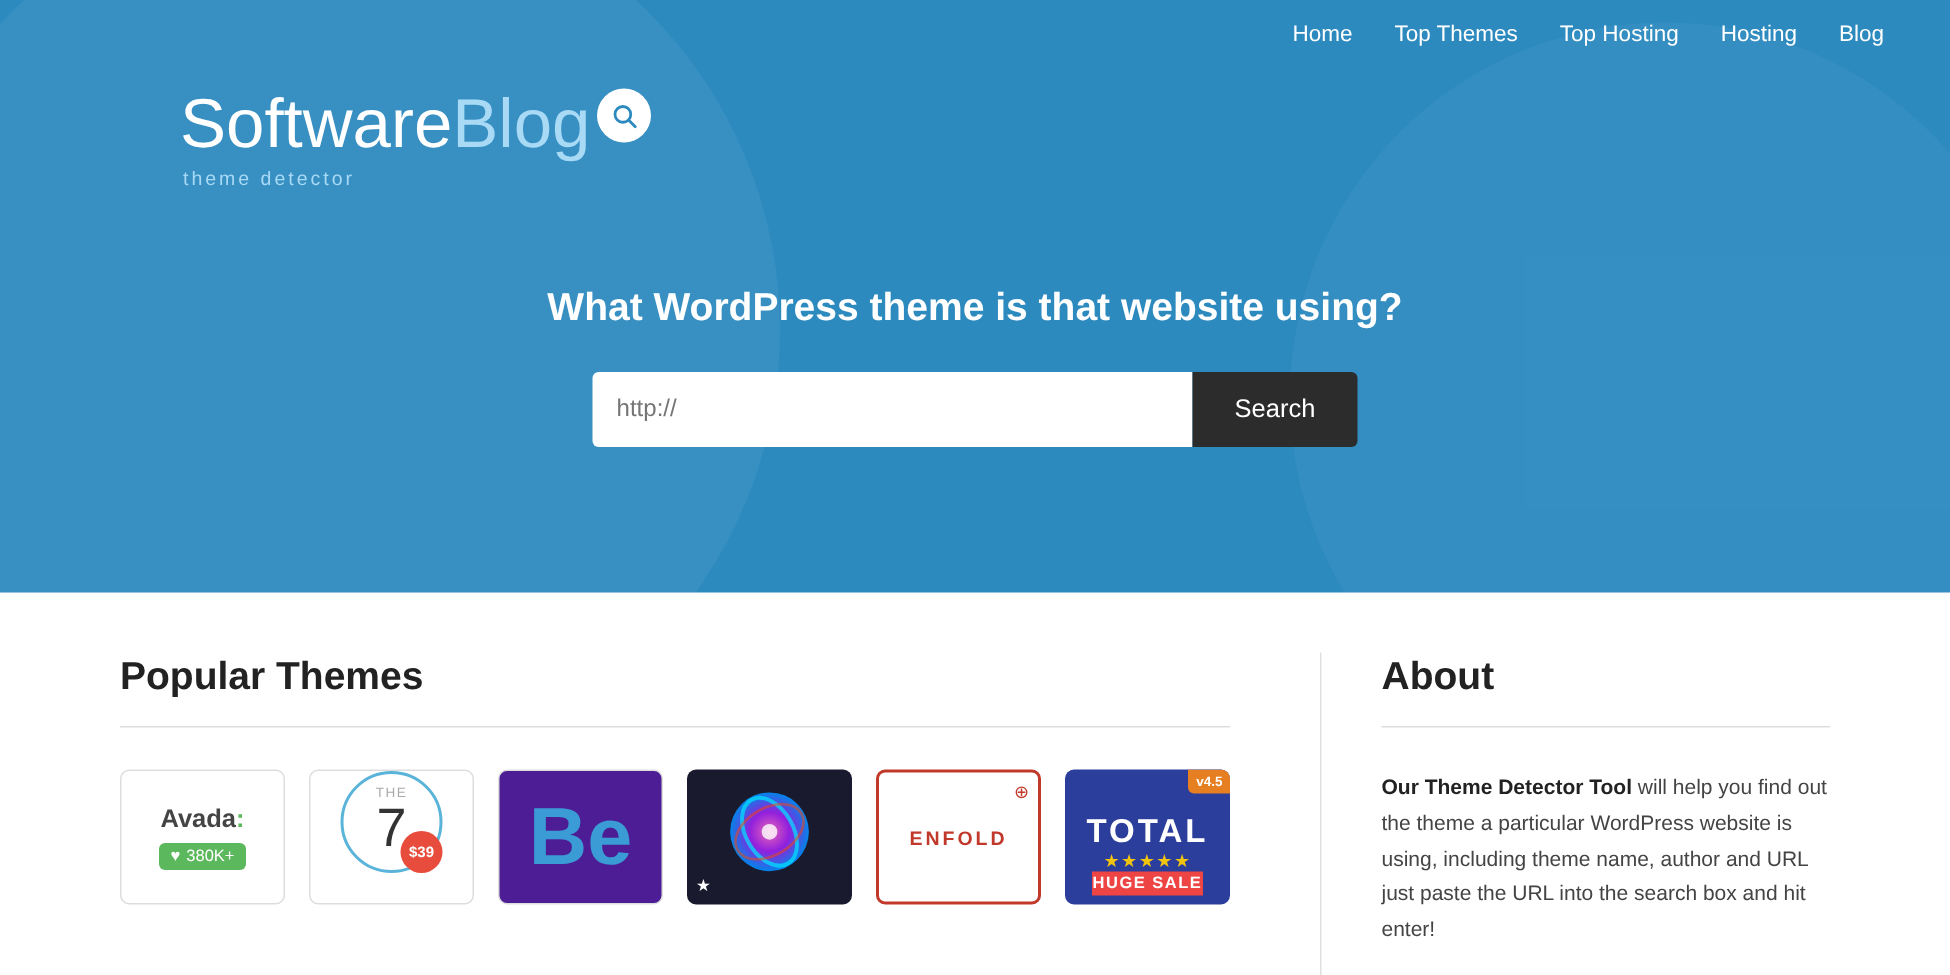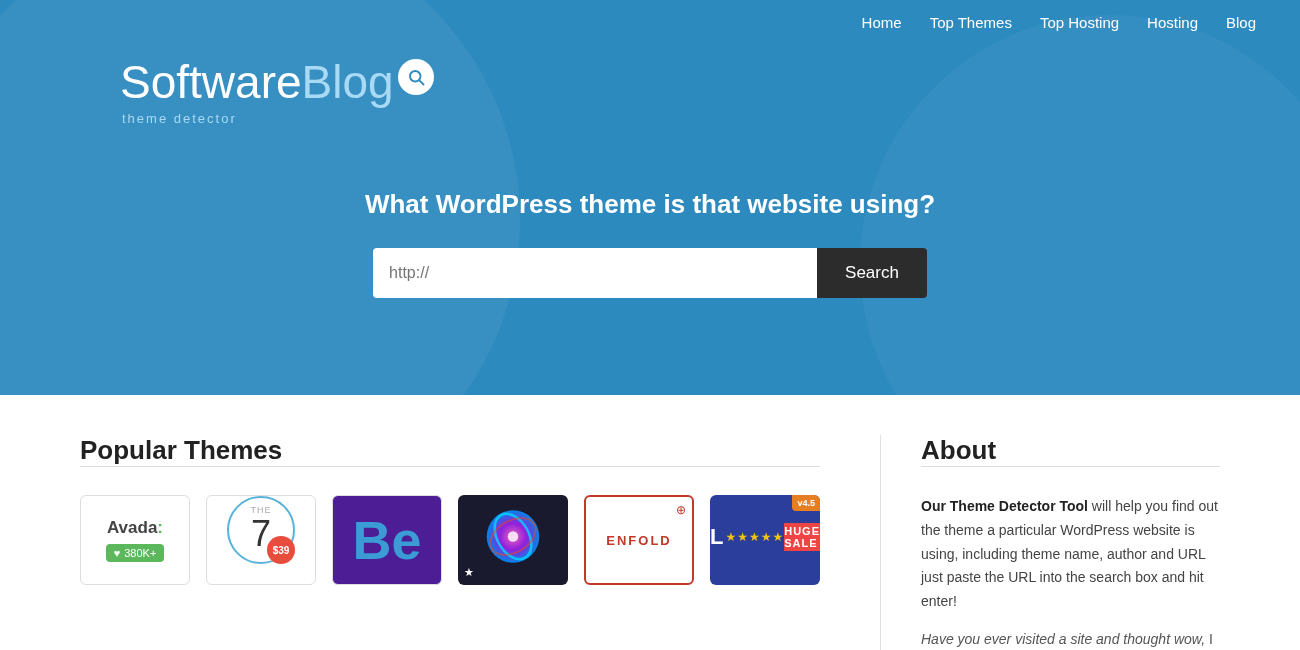--- a/index.html
+++ b/index.html
@@ -101,21 +101,21 @@
 
     .search-row {
       display: flex;
       justify-content: center;
       margin-top: 28px;
       padding: 0 40px;
       position: relative;
       z-index: 1;
     }
     .search-input {
-      width: 444px;
+      width: 400px;
       height: 50px;
       border: none;
       border-radius: 4px 0 0 4px;
       padding: 0 16px;
       font-size: 16px;
       color: #aaa;
       outline: none;
     }
     .search-btn {
       height: 50px;
@@ -137,21 +137,21 @@
       max-width: 1300px;
     }
 
     .left-col { flex: 2; }
     .right-col { flex: 1; border-left: 1px solid #e0e0e0; padding-left: 40px; }
 
     .section-title {
       font-size: 26px;
       font-weight: 700;
       color: #222;
-      margin-bottom: 0;
+      margin-bottom: 18px;
     }
     .divider {
       width: 100%;
       height: 1px;
       background: #ddd;
       margin-bottom: 28px;
     }
 
     .themes-grid {
       display: flex;
@@ -296,21 +296,21 @@
       position: absolute;
       top: 6px; right: 6px;
       color: #c0392b;
       font-size: 12px;
     }
 
     
     .total-card {
       background: #2c3e9b;
       display: flex;
-      flex-direction: row;
+      flex-direction: column;
       align-items: center;
       justify-content: flex-end;
       padding-bottom: 6px;
       position: relative;
     }
     .total-version {
       background: #e67e22;
       color: #fff;
       font-size: 9px;
       font-weight: 700;

